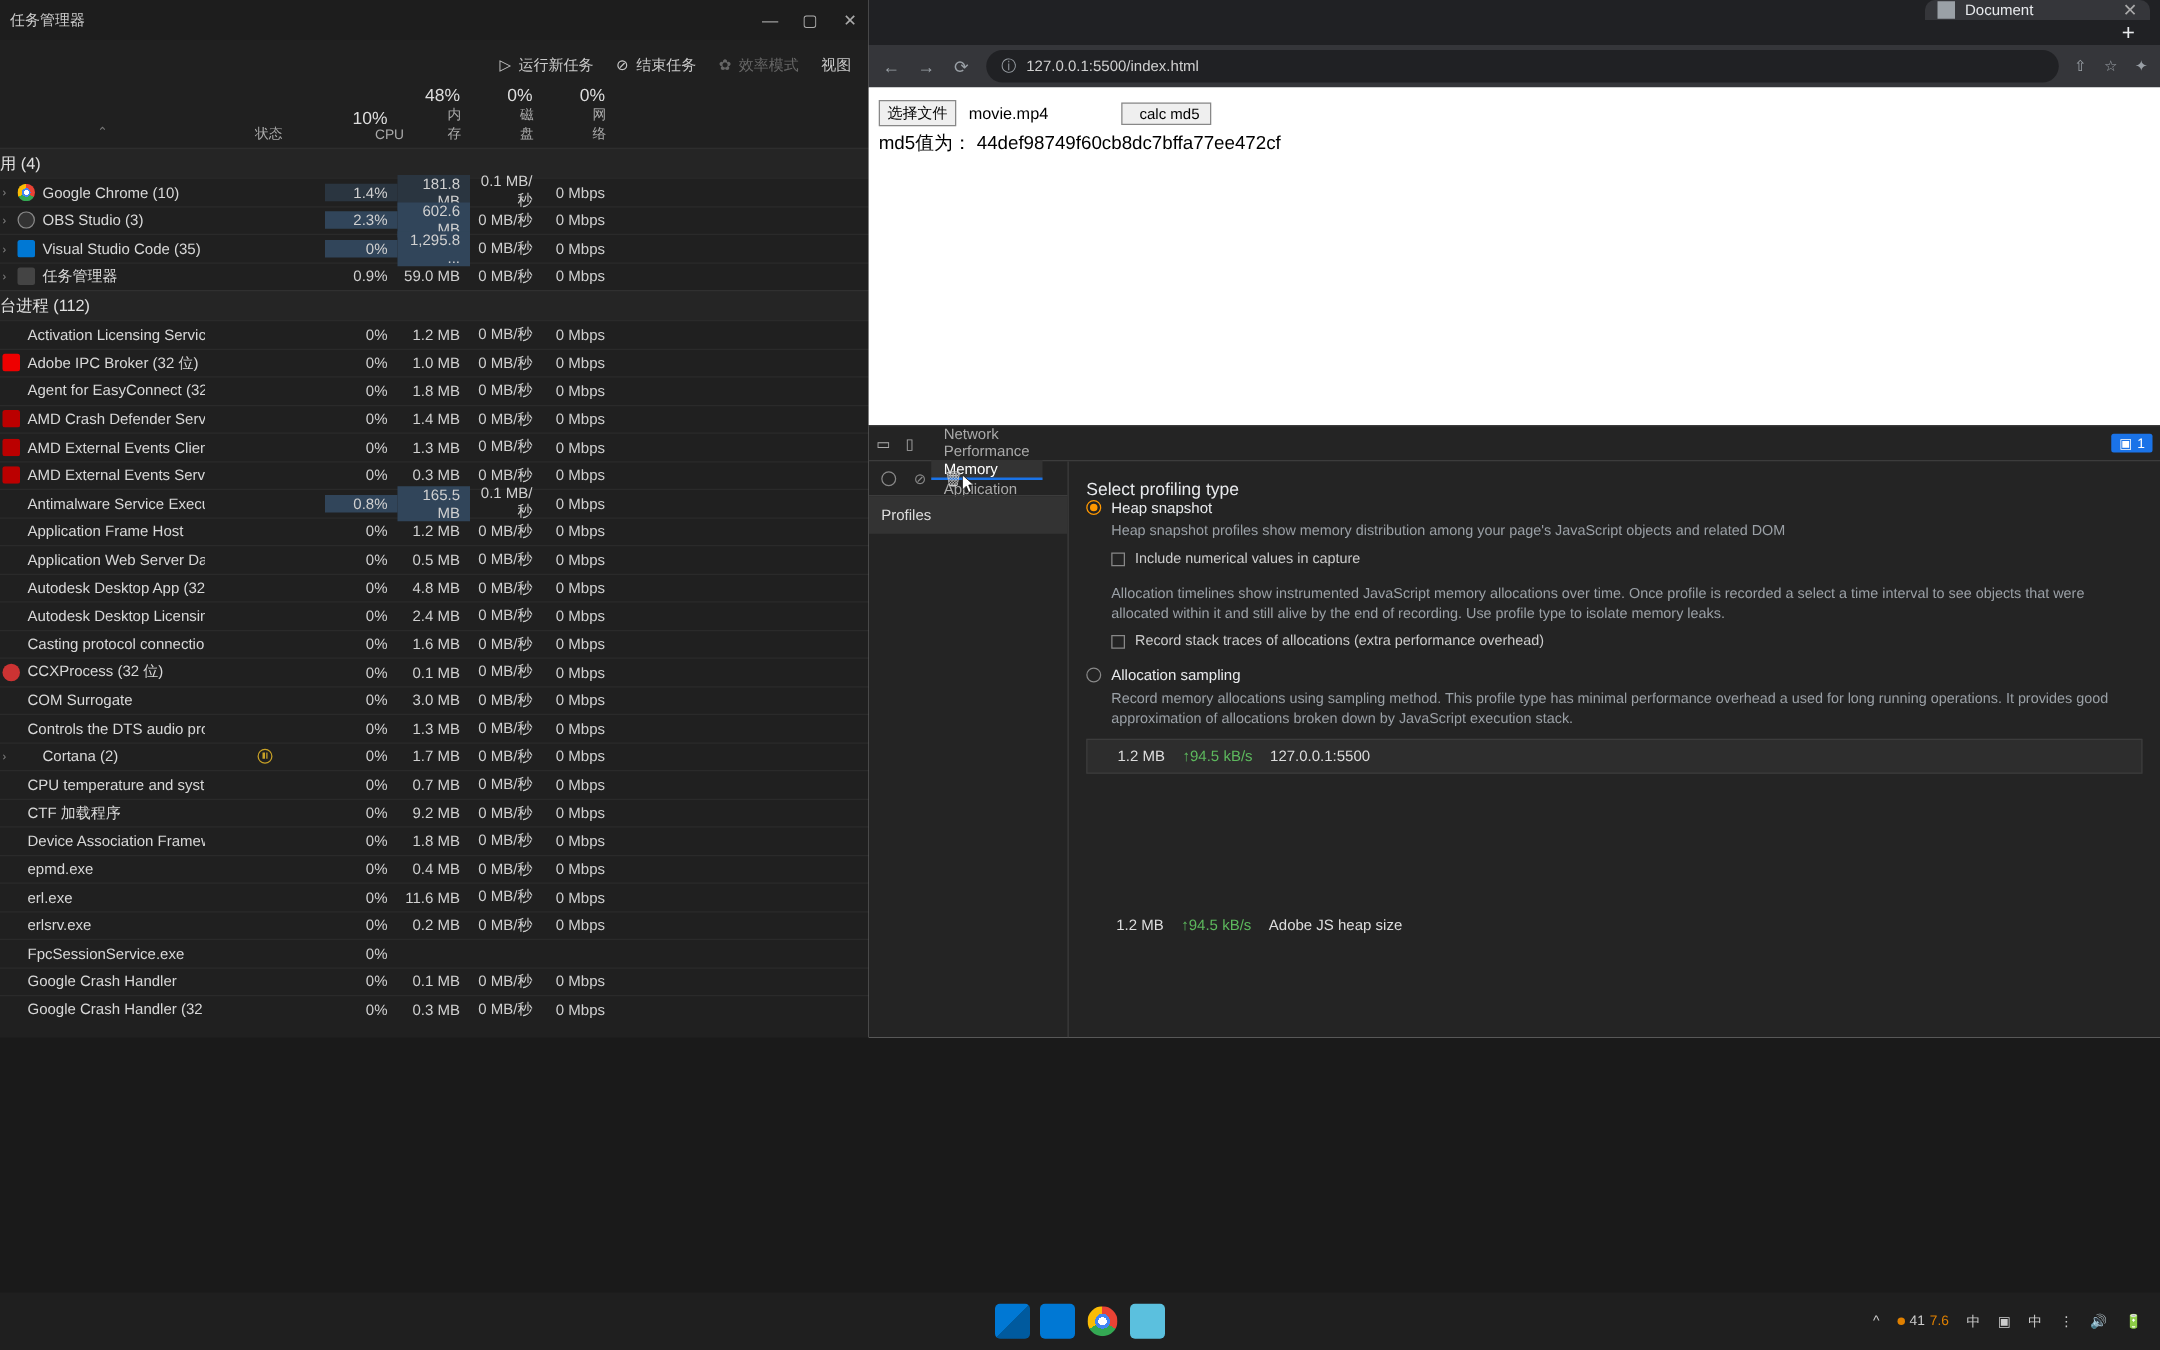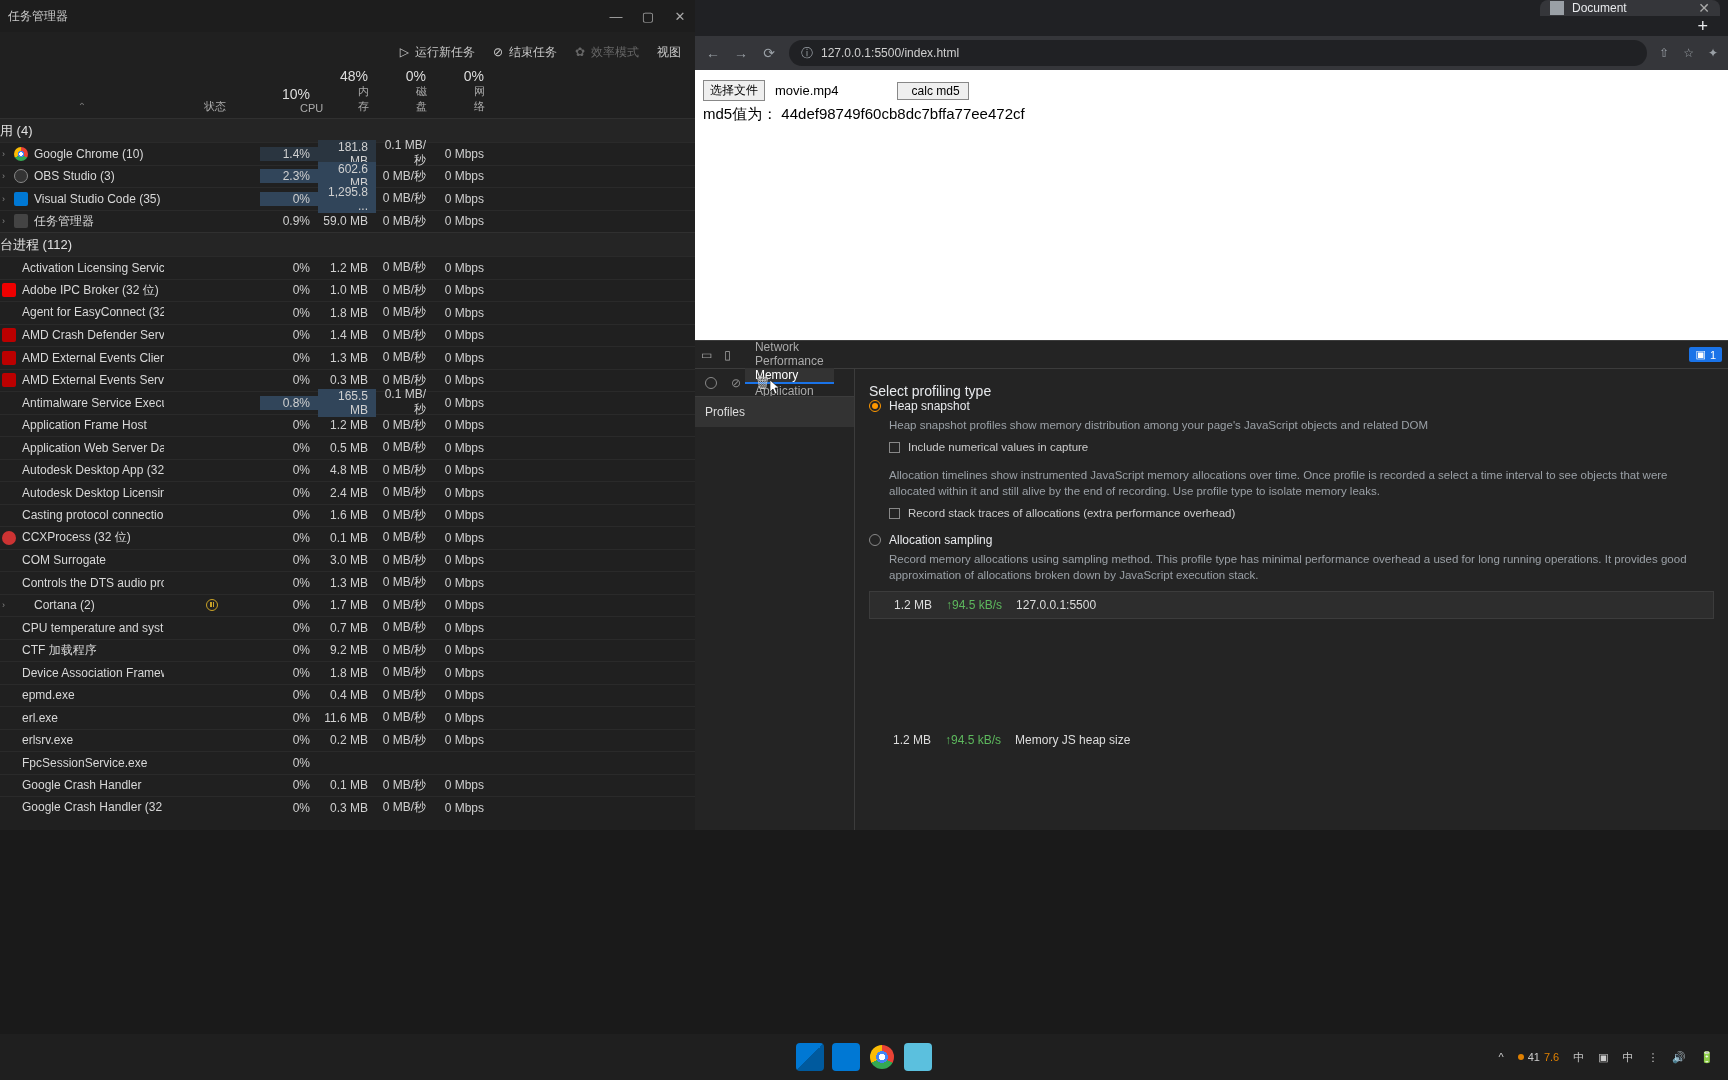--- a/index.html
+++ b/index.html
@@ -599,21 +599,21 @@
 
         <div class="dt-vm-row">
           <span class="dt-vm-mem">1.2 MB</span>
           <span class="dt-vm-rate">↑94.5 kB/s</span>
           <span class="dt-vm-host">127.0.0.1:5500</span>
         </div>
         <div style="height:110px;"></div>
         <div class="dt-vm-row" style="background:transparent;border:none;padding:4px 24px;">
           <span class="dt-vm-mem">1.2 MB</span>
           <span class="dt-vm-rate">↑94.5 kB/s</span>
-          <span class="dt-vm-host">Memory JS heap size</span>
+          <span class="dt-vm-host">Adobe JS heap size</span>
         </div>
       </div>
     </div>
   </div>
 </div>
 
 <div class="cursor-arrow">
   <svg viewBox="0 0 12 16">
       <path d="M0 0 L0 12 L3 9 L5 14 L7 13 L5 8 L9 8 Z" fill="#fff" stroke="#000" stroke-width="0.6"></path>
     </svg>

